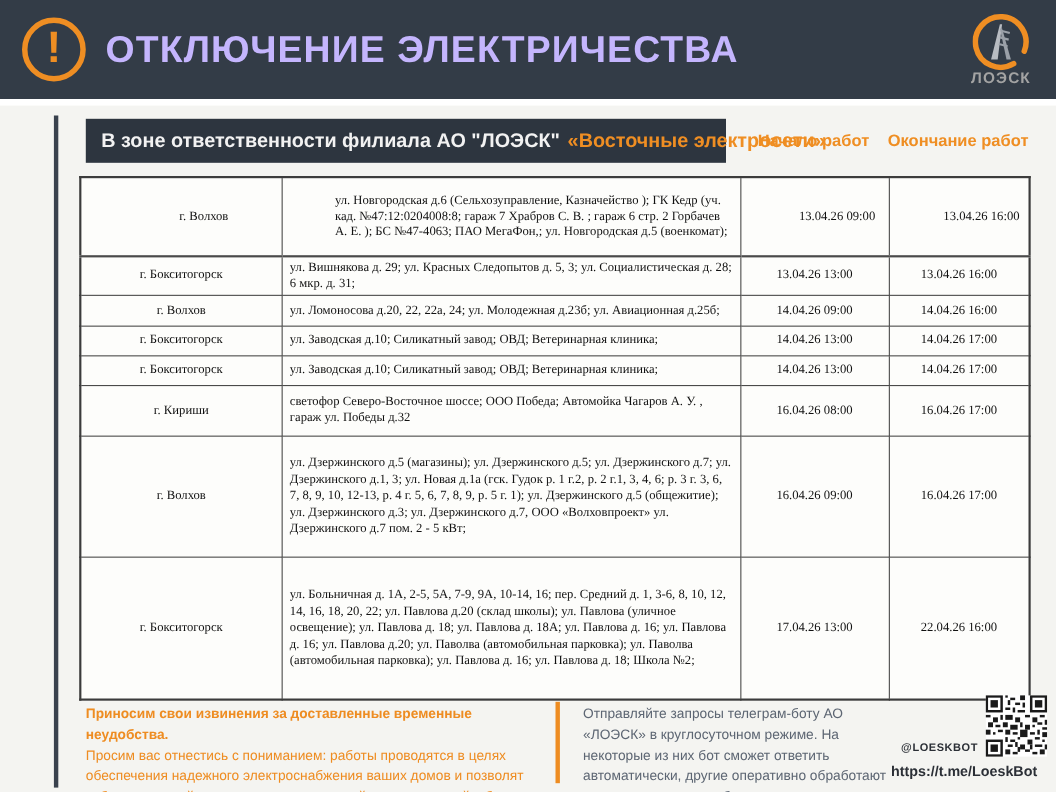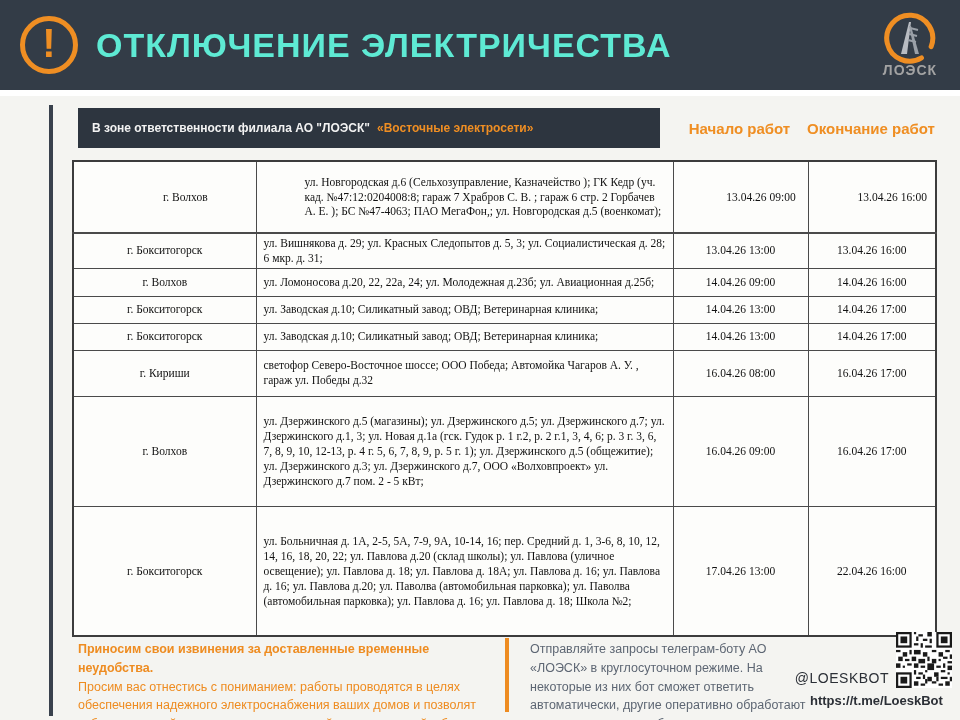--- a/index.html
+++ b/index.html
@@ -6,32 +6,32 @@
   html,body { width:960px; height:720px; }
   body { font-family:"Liberation Sans", sans-serif; background:#ffffff; }
   .page { position:relative; width:960px; height:720px; overflow:hidden; background:#ffffff; }
 
   
   .header { position:absolute; left:0; top:6; width:960px; height:90px; background:#333c47;
             display:flex; align-items:center; }
   .alert-icon { width:58px; height:58px; border:5px solid #ef8e23; border-radius:50%;
                 margin-left:20px; display:flex; align-items:center; justify-content:center; }
   .alert-icon span { color:#ef8e23; font-weight:bold; font-size:40px; line-height:1; transform:translateY(-2px); }
-  .header-title { color:#5eead4; font-weight:bold; font-size:34px; letter-spacing:1px; margin-left:18px; white-space:nowrap; }
+  .header-title { color:#c4b5fd; font-weight:bold; font-size:34px; letter-spacing:1px; margin-left:18px; white-space:nowrap; }
   .logo { position:absolute; right:20px; top:12px; width:60px; text-align:center; }
   .logo svg { display:block; margin:0 auto; }
   .logo-text { color:#a3a3a3; font-weight:bold; font-size:14px; letter-spacing:1px; margin-top:-2px; }
 
   
   .content-bg { position:absolute; left:0; top:96px; width:960px; height:624px; background:#f4f4f1; }
   .vline { position:absolute; left:49px; top:105px; width:4px; height:611px; background:#39414d; }
 
   
   .subtitle-bar { position:absolute; left:78px; top:108px; width:582px; height:40px; background:#2d353f;
-                  display:flex; align-items:center; padding:0 14px; font-size:12px; font-weight:bold; white-space:nowrap; }
+                  display:flex; align-items:center; padding:0 14px; font-size:18px; font-weight:bold; white-space:nowrap; }
   .subtitle-bar .white { color:#f2f2f2; }
   .subtitle-bar .orange { color:#ef8e23; margin-left:7px; }
   .col-head { position:absolute; top:108px; height:40px; display:flex; align-items:center; justify-content:center;
               color:#ef8e23; font-weight:bold; font-size:15px; }
   .col-head.start { left:672px; width:135px; }
   .col-head.end { left:807px; width:128px; }
 
   
   table.outages { position:absolute; left:72px; top:160px; width:863px; border-collapse:collapse;
                   table-layout:fixed; background:#fdfdfb; border:2px solid #3c3c3c;
@@ -50,21 +50,21 @@
   tr:nth-child(8) { height:130px; }
   tr:nth-child(1) td { border-bottom-width:2px;padding-left:48px; }
 
   
   .apology { position:absolute; left:78px; top:640px; width:428px; font-size:12.5px; line-height:1.5; color:#ee8c21; }
   .apology .bold { font-weight:bold; }
   .footer-divider { position:absolute; left:505px; top:638px; width:4px; height:74px; background:#ee8c21; }
   .bot-info { position:absolute; left:530px; top:640px; width:292px; font-size:12.5px; line-height:1.5; color:#5d6673; }
   .qr-block { position:absolute; left:810px; top:632px; width:142px; }
   .qr-row { display:flex; align-items:flex-end; justify-content:flex-end; gap:7px; }
-  .qr-handle { font-size:14px; font-weight:normal; color:#2b2f36; padding-bottom:2px; letter-spacing:0.5px; }
+  .qr-handle { font-size:10px; font-weight:bold; color:#2b2f36; padding-bottom:2px; letter-spacing:0.5px; }
   .qr-code svg { display:block; }
   .qr-link { margin-top:5px; font-size:13px; font-weight:bold; color:#2b2f36; text-align:left; white-space:nowrap; }
 </style>
 </head>
 <body>
 
 <div class="page">
 
   <div class="header">
     <div class="alert-icon">

